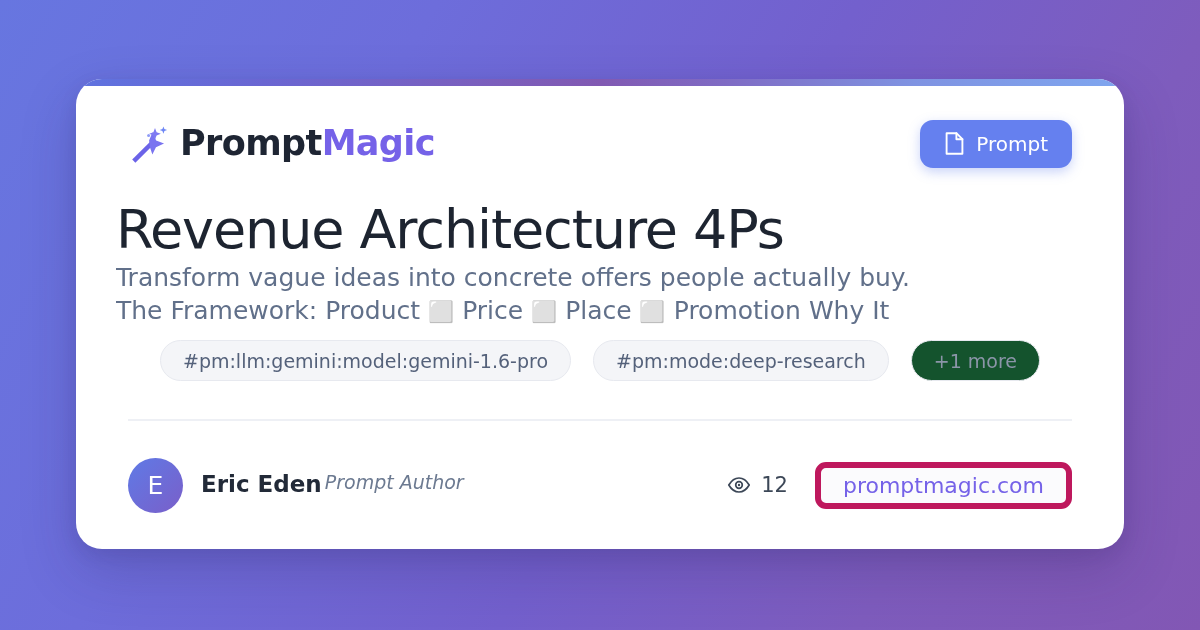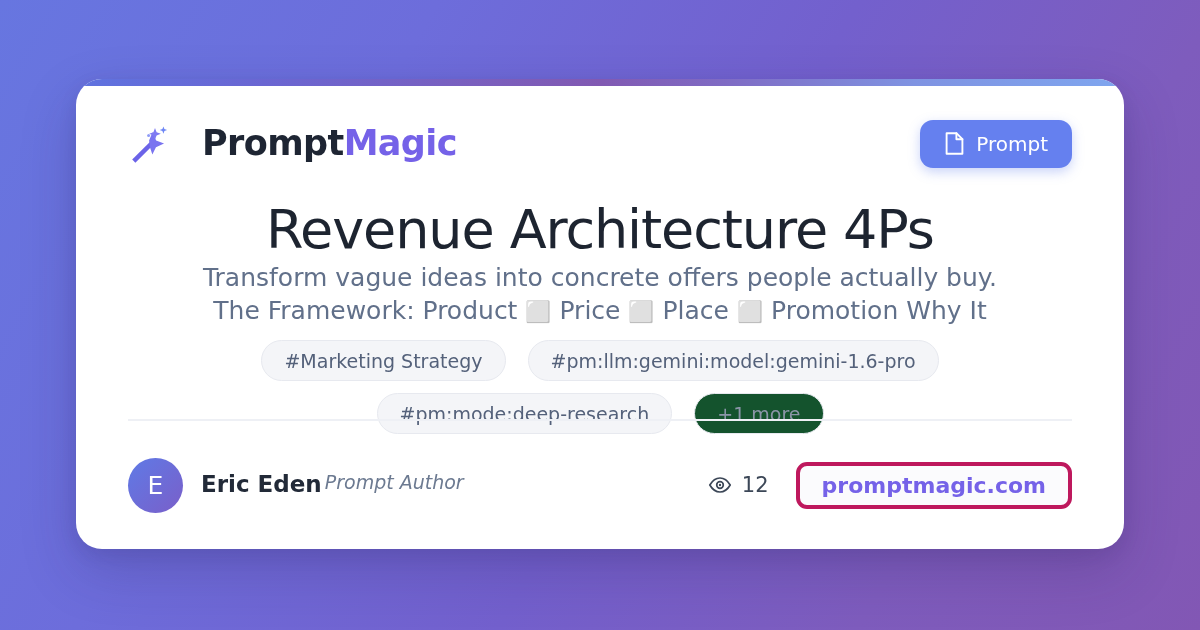--- a/index.html
+++ b/index.html
@@ -53,21 +53,21 @@
     height: 115px;
     display: flex;
     align-items: center;
     justify-content: space-between;
     padding: 0 52px 0 52px;
   }
 
   .brand {
     display: flex;
     align-items: center;
-    gap: 32px;
+    gap: 10px;
   }
 
   .wand-icon { display: block; width: 42px; height: 42px; }
 
   .brand-name {
     font-size: 35px;
     font-weight: 700;
     letter-spacing: -0.6px;
     line-height: 1;
     white-space: nowrap;
@@ -94,21 +94,20 @@
   }
   .file-icon { display: block; width: 21px; height: 23px; flex: none; }
 
   
   .card-body {
     position: absolute;
     left: 0;
     top: 122px;
     width: 100%;
     padding: 0 40px;
-    text-align: center;
   }
 
   .title {
     font-size: 54px;
     font-weight: 400;
     color: #1d2430;
     letter-spacing: -1.1px;
     line-height: 1.08;
     white-space: nowrap;
     overflow: hidden;
@@ -227,27 +226,26 @@
     font-size: 21px;
   }
   .eye-icon { display: block; width: 24px; height: 24px; }
 
   .site-pill {
     display: inline-flex;
     align-items: center;
     height: 47px;
     padding: 0 22px;
     border-radius: 11px;
-    border: 4px solid #be185d;
+    border: 6px solid #be185d;
     background: #fbfbfd;
     color: #7562e8;
     font-size: 22px;
     white-space: nowrap;
     cursor: pointer;
-    font-weight: bold;
   }
 </style>
 </head>
 <body>
 
 <div class="card">
 
   <div class="accent-bar"></div>
 
   <div class="card-header">
@@ -282,21 +280,20 @@
   <div class="card-body">
 
     <div class="title">Revenue Architecture 4Ps</div>
 
     <div class="subtitle">
       <div>Transform vague ideas into concrete offers people actually buy.</div>
       <div><span>The Framework: Product </span><span class="tofu">⬜</span><span> Price </span><span class="tofu">⬜</span><span> Place </span><span class="tofu">⬜</span><span> Promotion Why It</span></div>
     </div>
 
     <div class="tags">
-      <span class="tag">#Marketing Strategy</span>
       <span class="tag">#pm:llm:gemini:model:gemini-1.6-pro</span>
       <span class="tag">#pm:mode:deep-research</span>
       <span class="tag tag-more">+1 more</span>
     </div>
 
   </div>
 
   <div class="divider"></div>
 
   <div class="card-footer">

